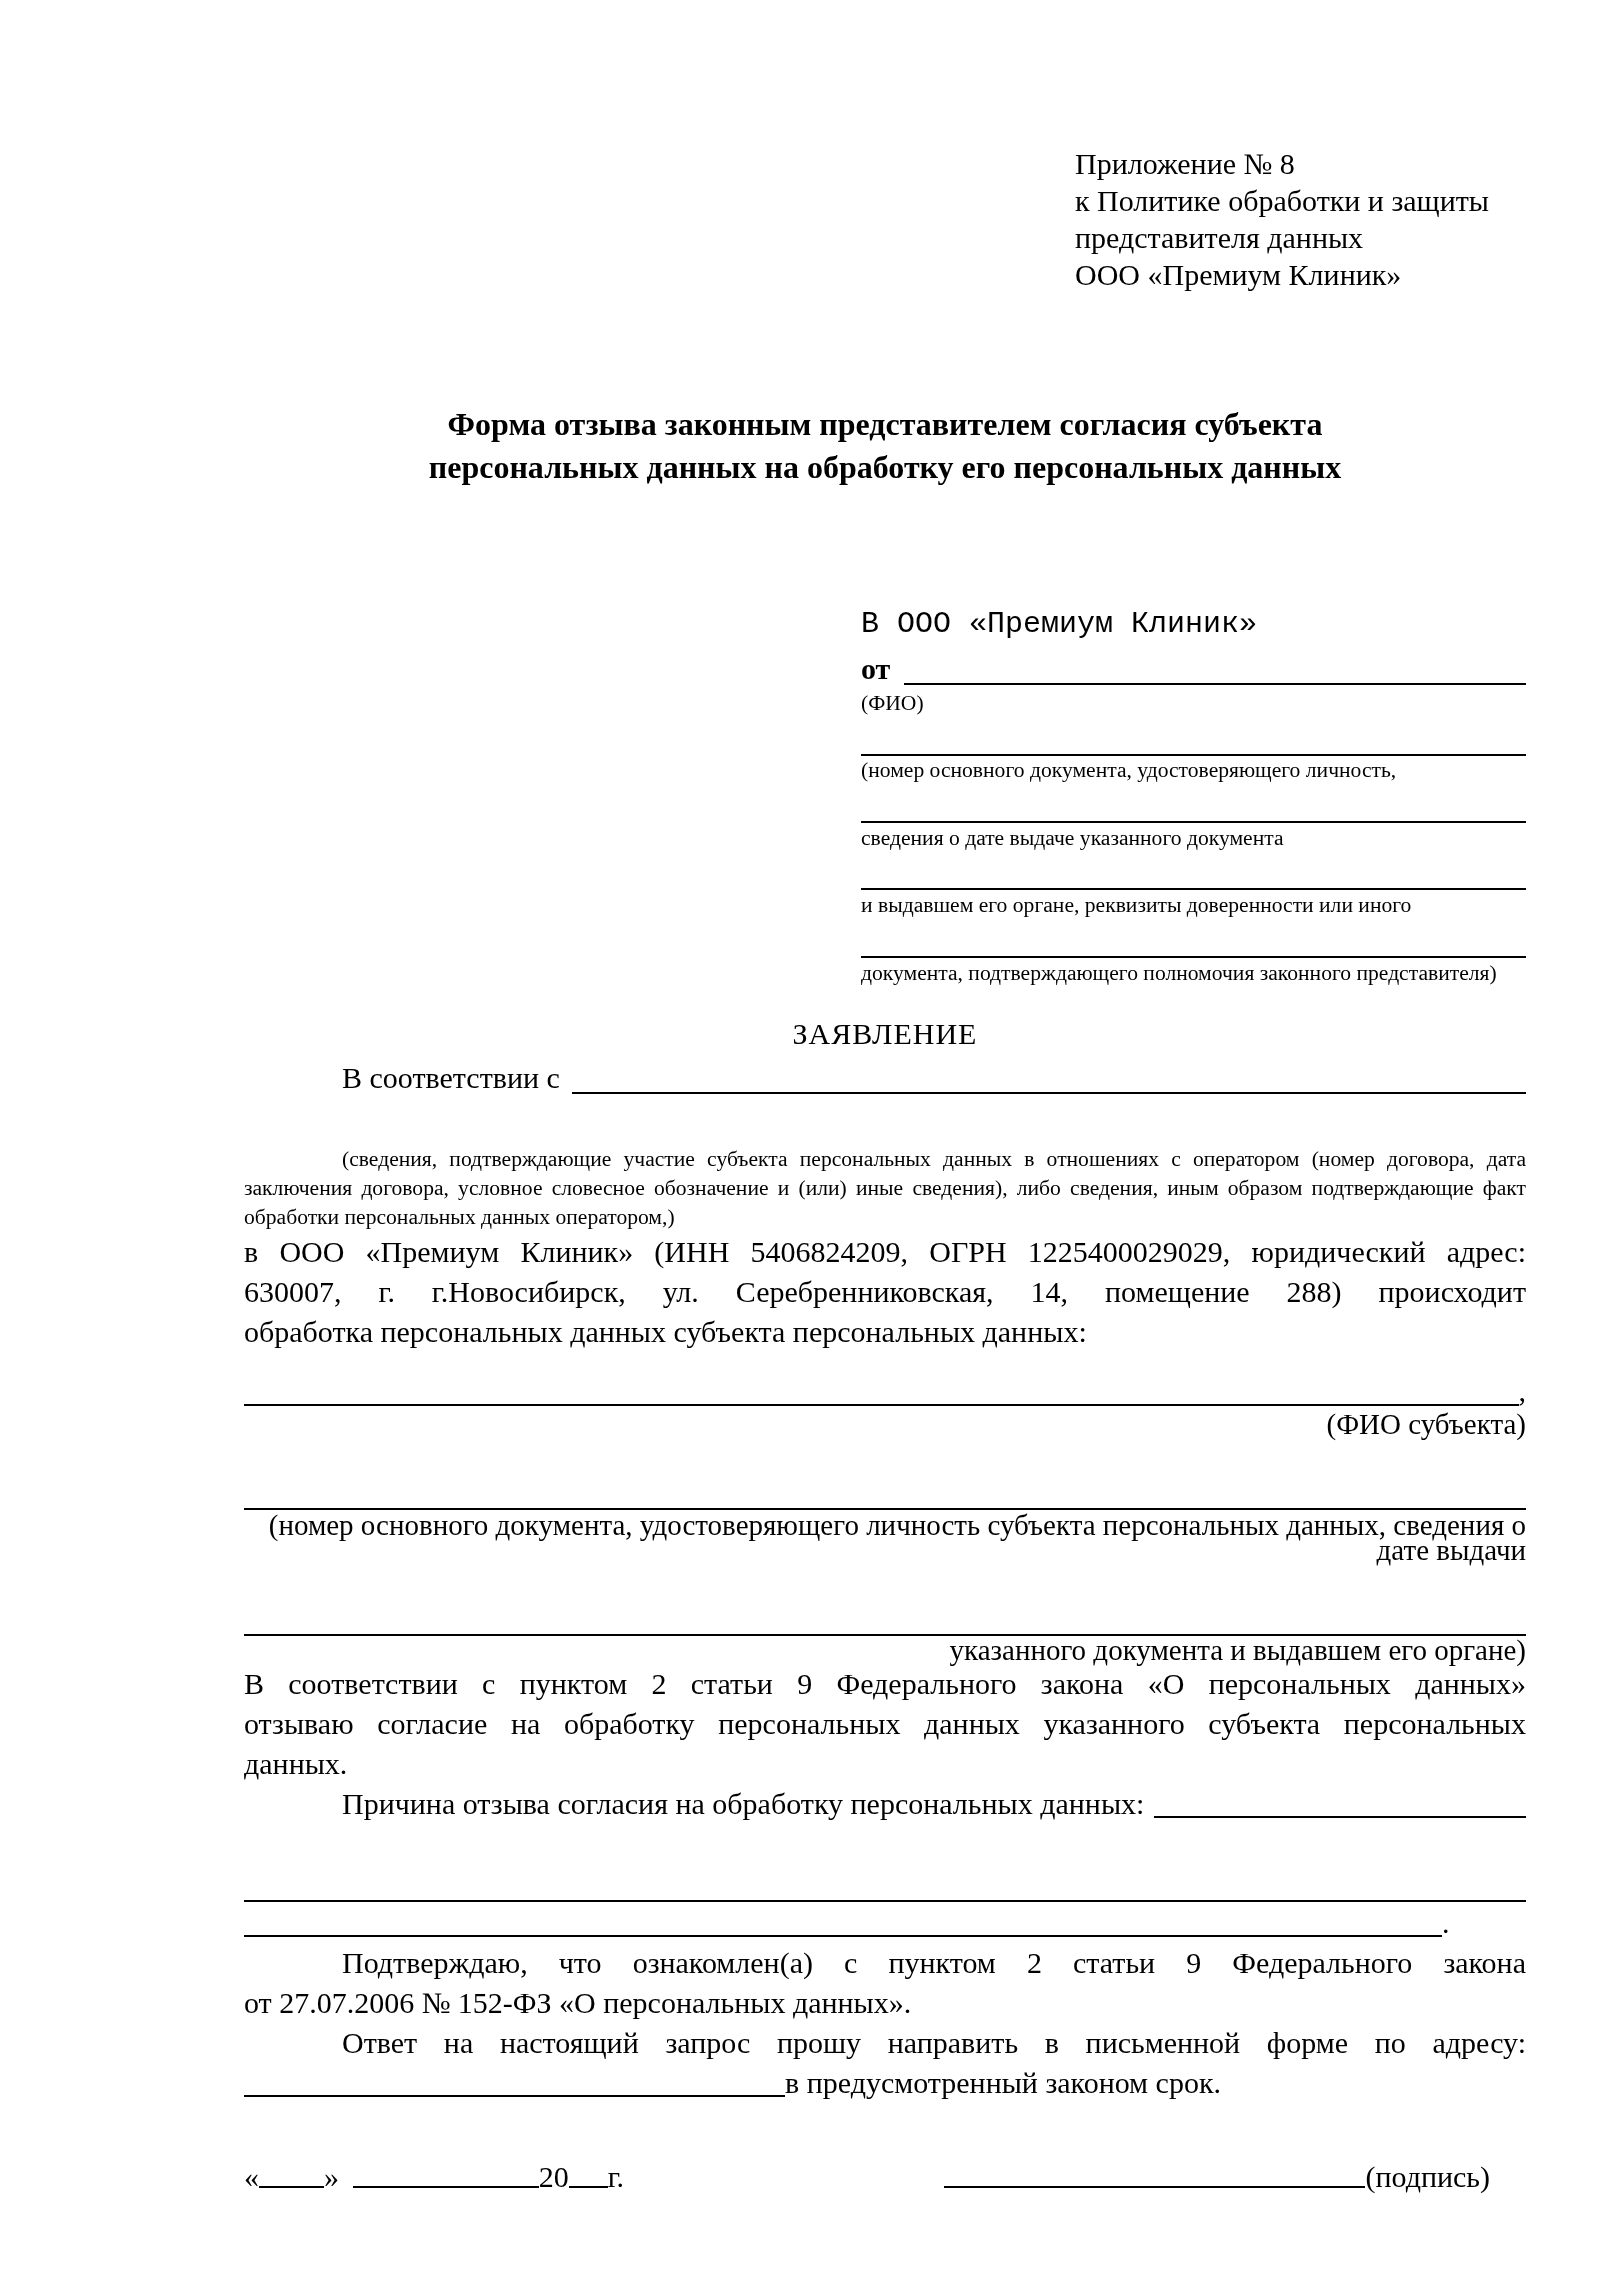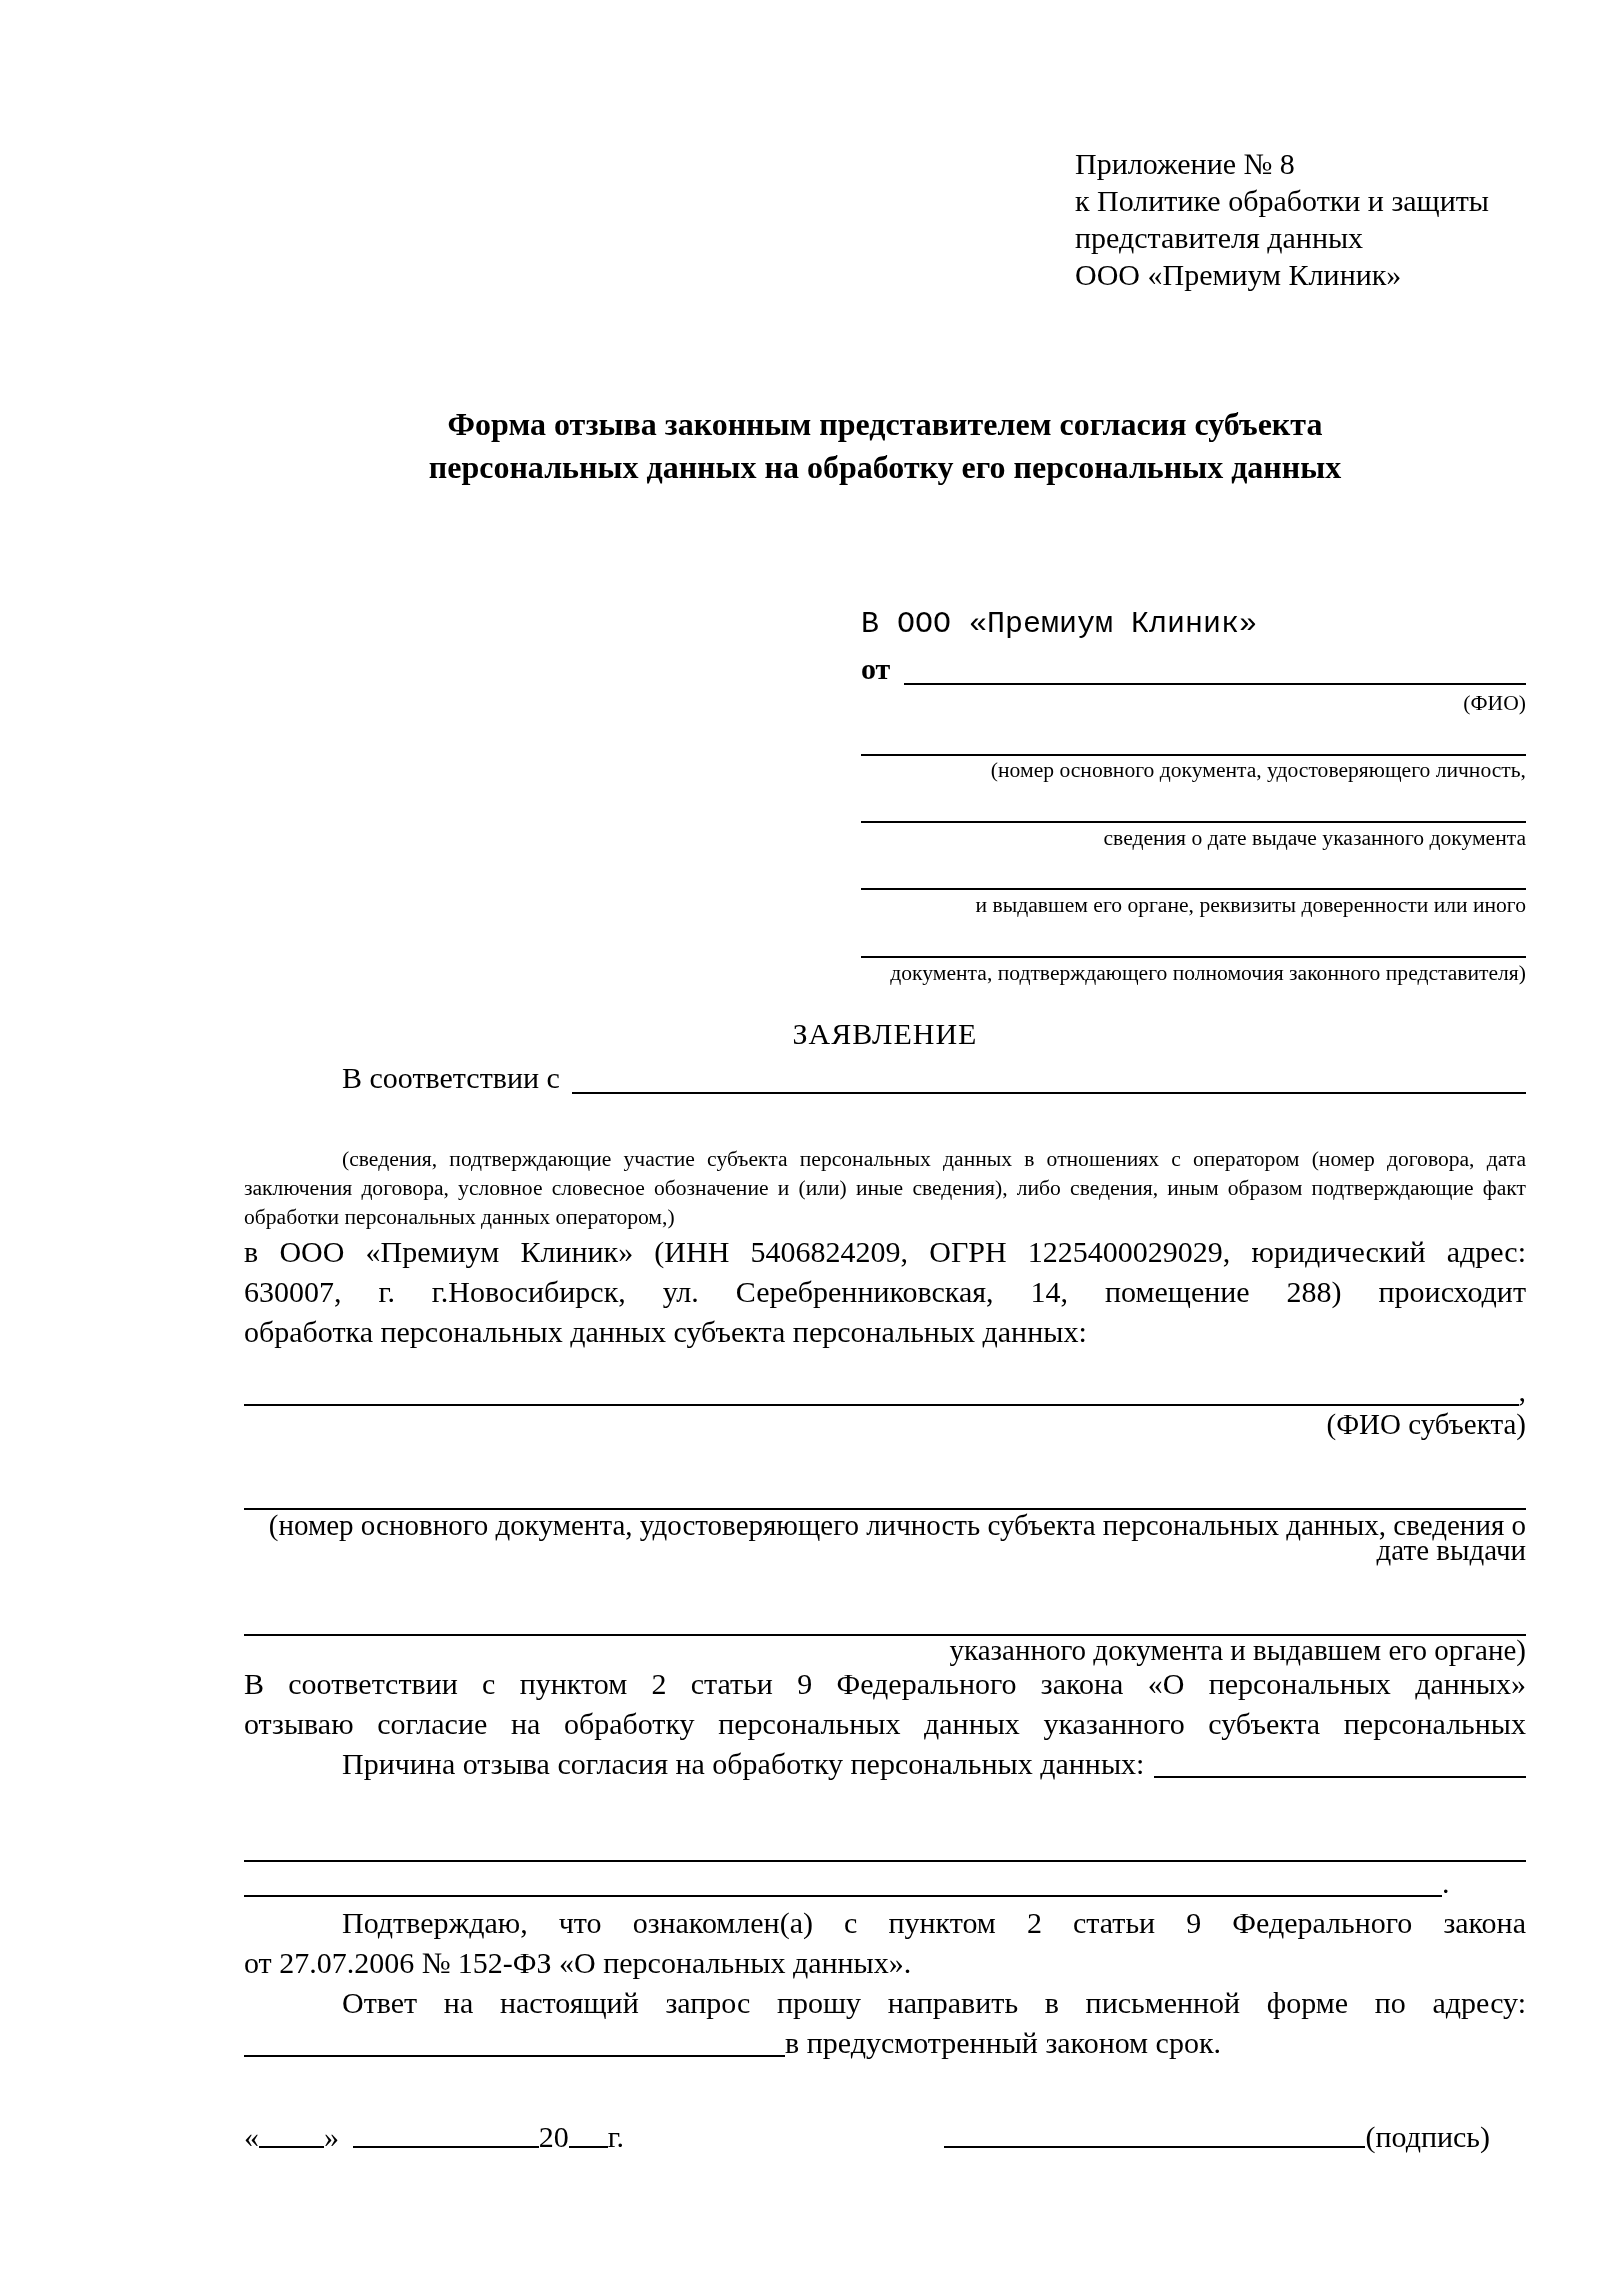--- a/index.html
+++ b/index.html
@@ -21,21 +21,21 @@
   
   .doc-title { margin-top:110px; text-align:center; font-weight:700; font-size:32px; line-height:43px; }
 
   
   .addressee { margin:114px 0 0 617px; width:665px; }
   .addr-to { line-height:43px;font-family:Liberation Mono, monospace; }
   .flexline { display:flex; align-items:flex-end; }
   .from-line { line-height:45px;font-weight:bold; }
   .from-line .lbl { padding-right:13.7px; }
   .fill { flex:1 1 auto; border-bottom:2.9px solid #000; margin-bottom:5.9px; }
-  .caption { font-size:21.6px; line-height:25.5px; text-align:right; }
+  .caption { font-size:21.6px; line-height:25.5px; text-align:left; }
   .u-group .uline { height:37px; border-bottom:2.9px solid #000; }
   .u-group .caption { margin-top:2.9px; }
 
   .zayavlenie { margin-top:25.5px; text-align:center; line-height:43px; letter-spacing:1px; }
 
   .accord-line { line-height:45px; }
   .accord-line .lbl { padding-left:98px; padding-right:11.8px; white-space:nowrap; }
 
   .note { font-size:21.6px; line-height:29px;margin-top:45px; }
   .note .ind { padding-left:98px; }
@@ -141,20 +141,21 @@
       <div class="caption-wide">(номер основного документа, удостоверяющего личность субъекта персональных данных, сведения о дате выдачи</div>
     </div>
     <div class="u-group2">
       <div class="uline"></div>
       <div class="caption-wide">указанного документа и выдавшем его органе)</div>
     </div>
 
     <div class="para">
       <div class="jl">В соответствии с пунктом 2 статьи 9 Федерального закона «О персональных данных»</div>
       <div class="jl">отзываю согласие на обработку персональных данных указанного субъекта персональных</div>
+      <div>данных.</div>
     </div>
 
     <div class="flexline reason-line">
       <span class="lbl">Причина отзыва согласия на обработку персональных данных:</span>
       <span class="fill"></span>
     </div>
 
     <div class="blank-full"></div>
     <div class="flexline blank-dot">
       <span class="uline"></span>

